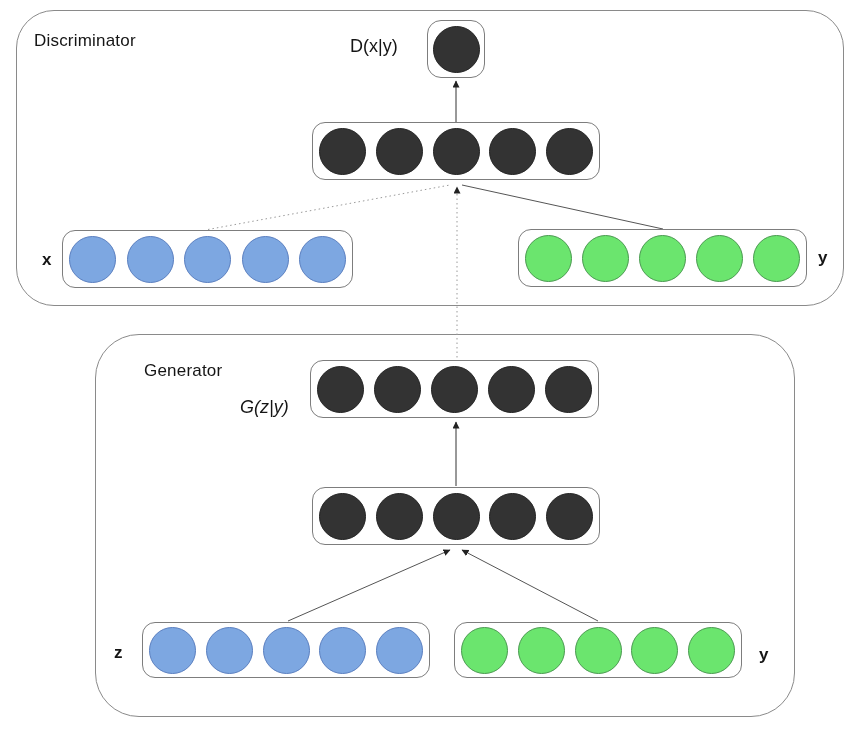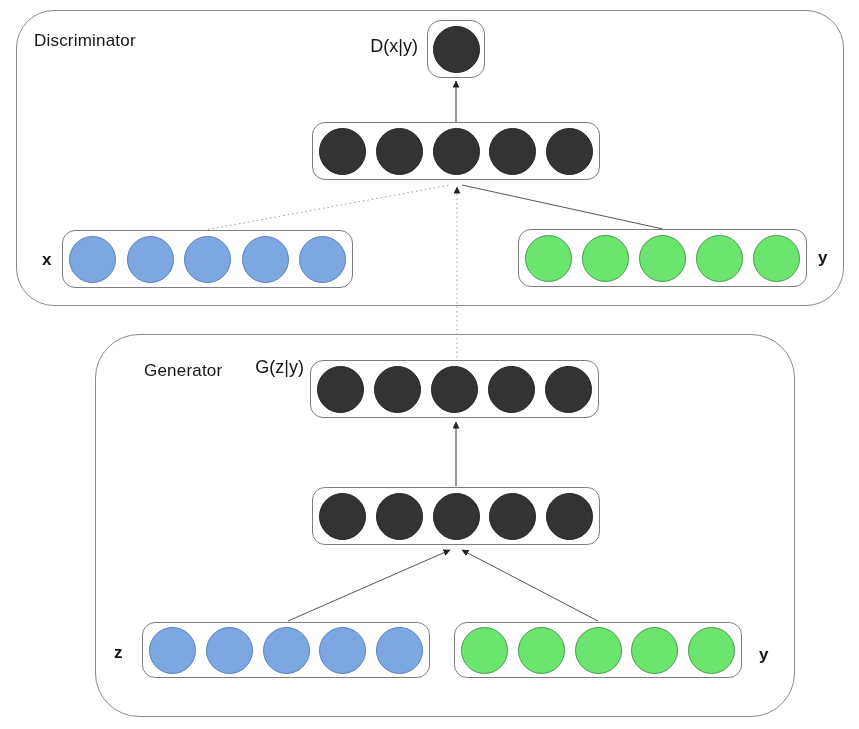--- a/index.html
+++ b/index.html
@@ -24,21 +24,21 @@
     box-sizing:border-box; padding:0 6px; z-index:2;
   }
   .layer.single { justify-content:center; border-radius:14px; }
 
   .node { width:47px; height:47px; border-radius:50%; box-sizing:border-box; flex:0 0 auto; }
   .node.dark  { background:#333333; border:1px solid #222222; }
   .node.blue  { background:#7da7e1; border:1px solid #5a7fc0; }
   .node.green { background:#6be56e; border:1px solid #4a9a50; }
 
   .fn-label {
-    position:absolute; font-size:18px; color:#151515; text-align:right;
+    position:absolute; font-size:18px; color:#151515; 
     white-space:nowrap; z-index:3;
   }
   .var-label {
     position:absolute; font-size:17px; font-weight:bold; color:#151515;
     white-space:nowrap; z-index:3;
   }
 </style>
 </head>
 <body>
 
@@ -97,21 +97,21 @@
       <div class="node green"></div>
       <div class="node green"></div>
       <div class="node green"></div>
       <div class="node green"></div>
     </div>
   <span class="var-label" style="left:818px; top:248px;">y</span>
 
   <div class="group-box" style="left:95px; top:334px; width:700px; height:383px; border-radius:44px;"></div>
   <span class="group-label" style="left:109px; top:361px;margin-left:35px;">Generator</span>
 
-  <span class="fn-label" style="left:240px; top:357px; width:64px;">G(z|y)</span>
+  <span class="fn-label" style="left:240px; top:397px; width:64px;font-style:italic;">G(z|y)</span>
 
   <div class="layer" style="left:310px; top:360px; width:289px; height:58px;">
       <div class="node dark"></div>
       <div class="node dark"></div>
       <div class="node dark"></div>
       <div class="node dark"></div>
       <div class="node dark"></div>
     </div>
 
   <div class="layer" style="left:312px; top:487px; width:288px; height:58px;">

